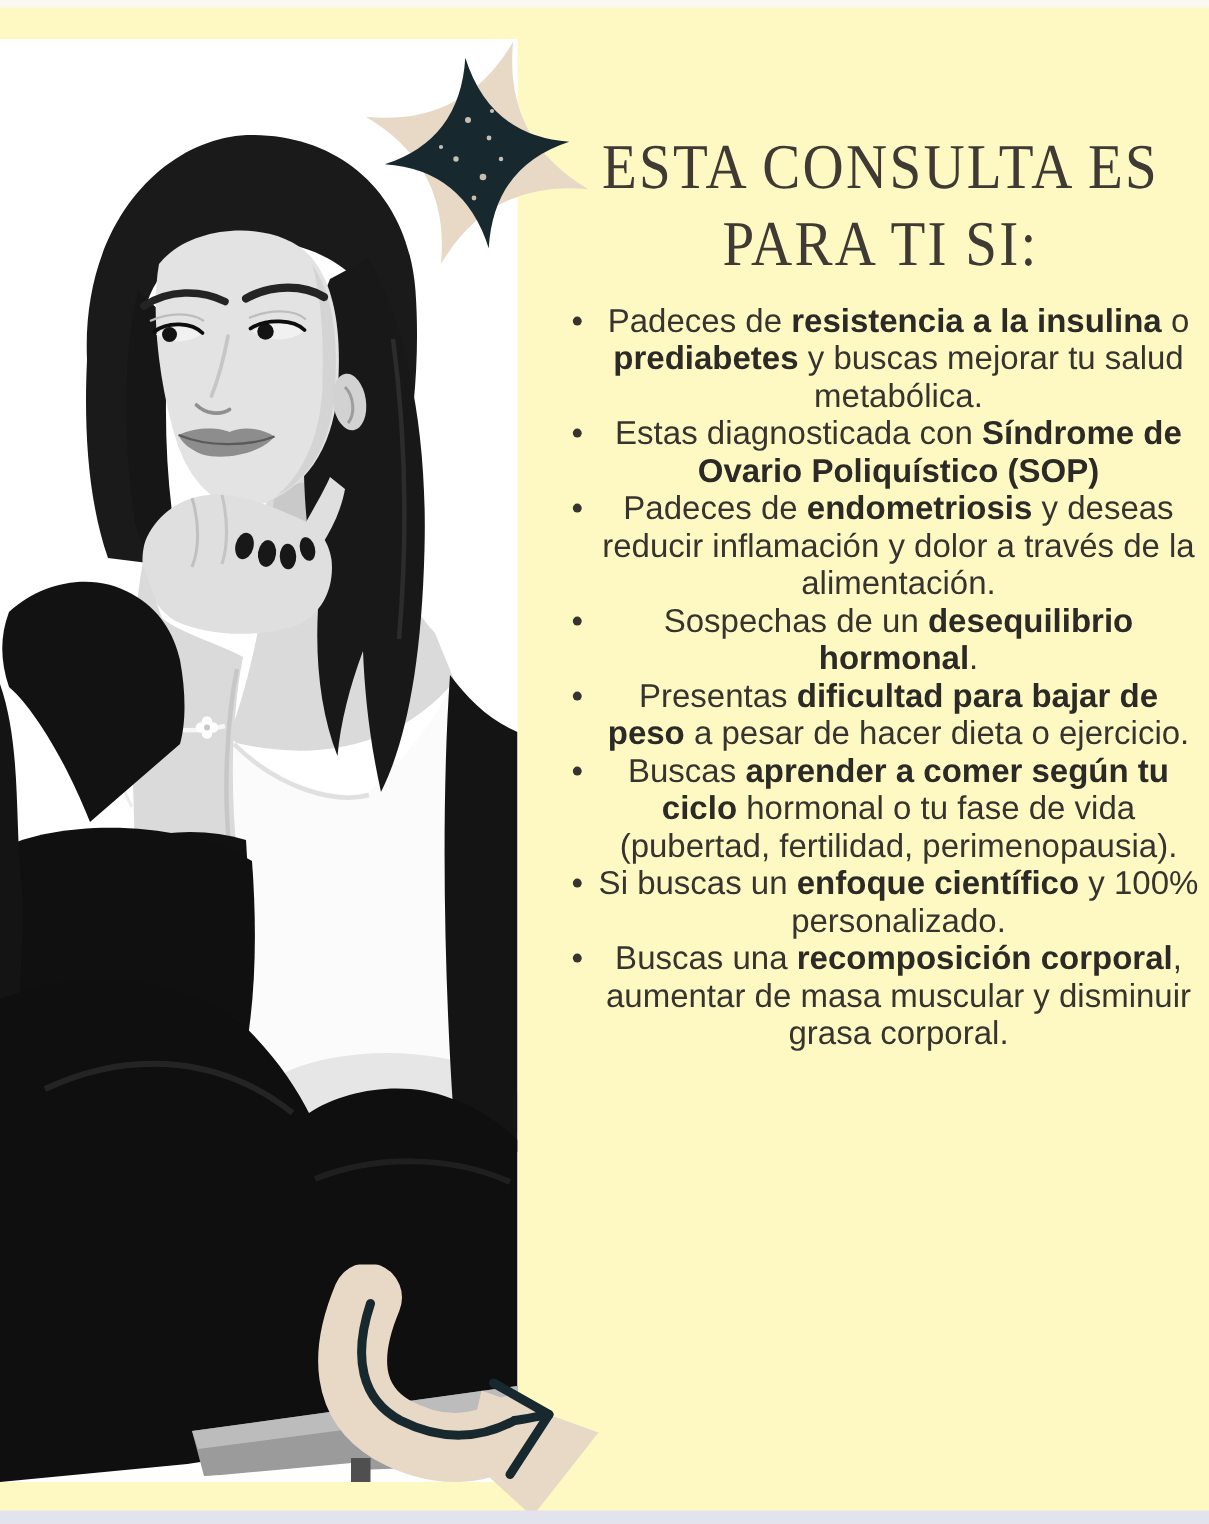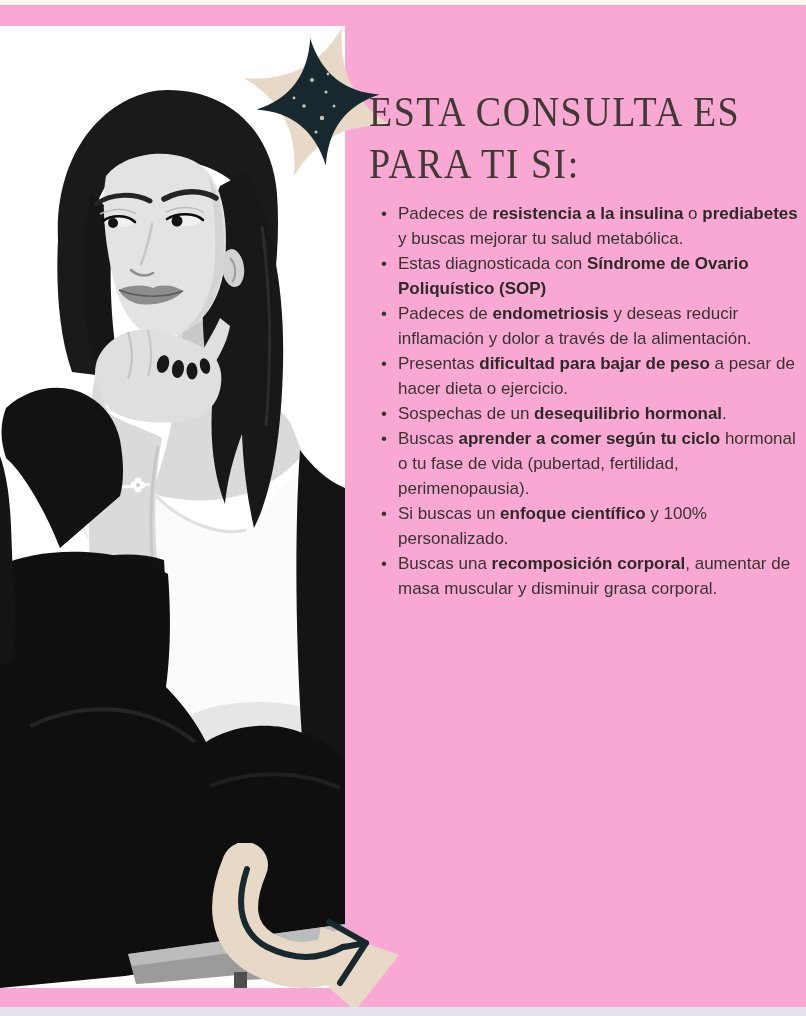--- a/index.html
+++ b/index.html
@@ -1,37 +1,38 @@
 <!DOCTYPE html>
 <html><head>
 <meta charset="utf-8">
 <style>
   html,body{margin:0;padding:0;background:#ffffff;}
   .page{
     position:relative;width:806px;height:1016px;overflow:hidden;
-    background:#f9a8d4;
+    background:#fef9c3;
     font-family:"Liberation Sans",sans-serif;
+    text-align:center;
   }
   .top-white-strip{position:absolute;top:0;left:0;width:806px;height:5px;background:#fbf7f1;}
   .bottom-strip{position:absolute;left:0;bottom:0;width:806px;height:9px;background:#e3e3ee;}
   .photo-panel{position:absolute;left:0;top:26px;width:345px;height:962px;background:#ffffff;}
   .photo-panel svg{display:block;}
   .star-decoration{position:absolute;left:238px;top:20px;width:160px;height:162px;}
   .arrow-decoration{position:absolute;left:203px;top:843px;width:200px;height:170px;}
   .page-title{
     position:absolute;left:369px;top:86px;width:436px;margin:0;
     font-family:"Liberation Serif",serif;font-weight:400;
     font-size:38px;line-height:46px;letter-spacing:1.5px;
     color:#3f3a33;transform:scaleY(1.12);transform-origin:top left;
     white-space:nowrap;
   }
   .bullet-list{
     position:absolute;left:376px;top:201px;width:424px;
     margin:0;padding:0;list-style:none;
-    font-size:17px;line-height:25px;letter-spacing:0;
+    font-size:22px;line-height:25px;letter-spacing:0;
     color:#37342f;
   }
   .bullet-list li{position:relative;padding-left:22px;}
   .bullet-list li::before{content:"\2022";position:absolute;left:5px;top:0;color:#37342f;}
   .bullet-list strong{font-weight:700;color:#2c2a26;}
 </style>
 </head>
 <body>
 
 <div class="page">
@@ -143,22 +144,22 @@
       </g>
     </svg>
   </div>
 
   <h1 class="page-title"><span>ESTA CONSULTA ES</span><br><span>PARA TI SI:</span></h1>
 
   <ul class="bullet-list">
       <li><span>Padeces de </span><strong>resistencia a la insulina</strong><span> o </span><strong>prediabetes</strong><span> y buscas mejorar tu salud metabólica.</span></li>
       <li><span>Estas diagnosticada con </span><strong>Síndrome de Ovario Poliquístico (SOP)</strong></li>
       <li><span>Padeces de </span><strong>endometriosis</strong><span> y deseas reducir inflamación y dolor a través de la alimentación.</span></li>
+      <li><span>Sospechas de un </span><strong>desequilibrio hormonal</strong><span>.</span></li>
       <li><span>Presentas </span><strong>dificultad para bajar de peso</strong><span> a pesar de hacer dieta o ejercicio.</span></li>
-      <li><span>Sospechas de un </span><strong>desequilibrio hormonal</strong><span>.</span></li>
       <li><span>Buscas </span><strong>aprender a comer según tu ciclo</strong><span> hormonal o tu fase de vida (pubertad, fertilidad, perimenopausia).</span></li>
       <li><span>Si buscas un </span><strong>enfoque científico</strong><span> y 100% personalizado.</span></li>
       <li><span>Buscas una </span><strong>recomposición corporal</strong><span>, aumentar de masa muscular y disminuir grasa corporal.</span></li>
     </ul>
 
   <div class="arrow-decoration">
     <svg width="200" height="170" viewBox="0 0 200 170" xmlns="http://www.w3.org/2000/svg" aria-hidden="true">
       <path d="M42,22 C26,60 28,92 58,110 C90,128 118,124 140,110" stroke="#e7d9c5" stroke-width="46" stroke-linecap="round" fill="none"></path>
       <polygon points="118,84 196,112 152,168 108,128" fill="#e7d9c5"></polygon>
       <path d="M44,26 C32,62 38,90 64,104 C92,118 118,116 140,104" stroke="#17292e" stroke-width="6" stroke-linecap="round" fill="none"></path>

